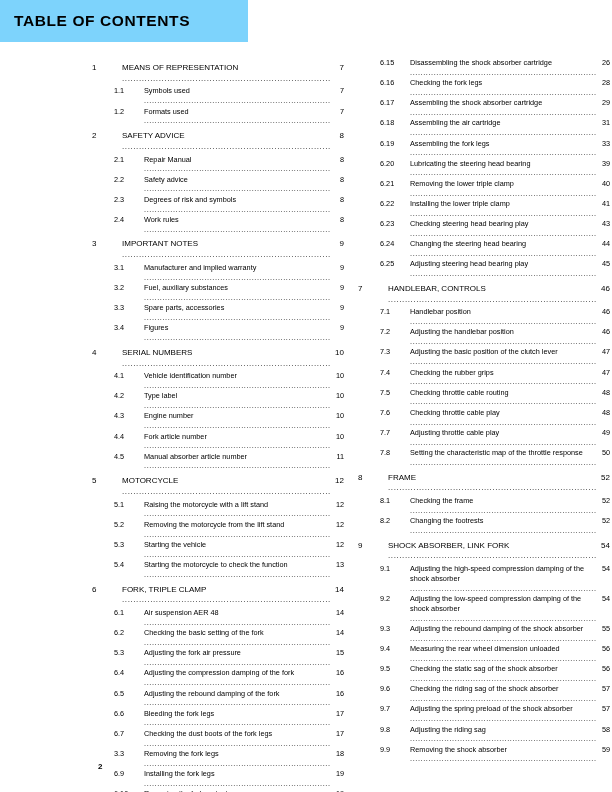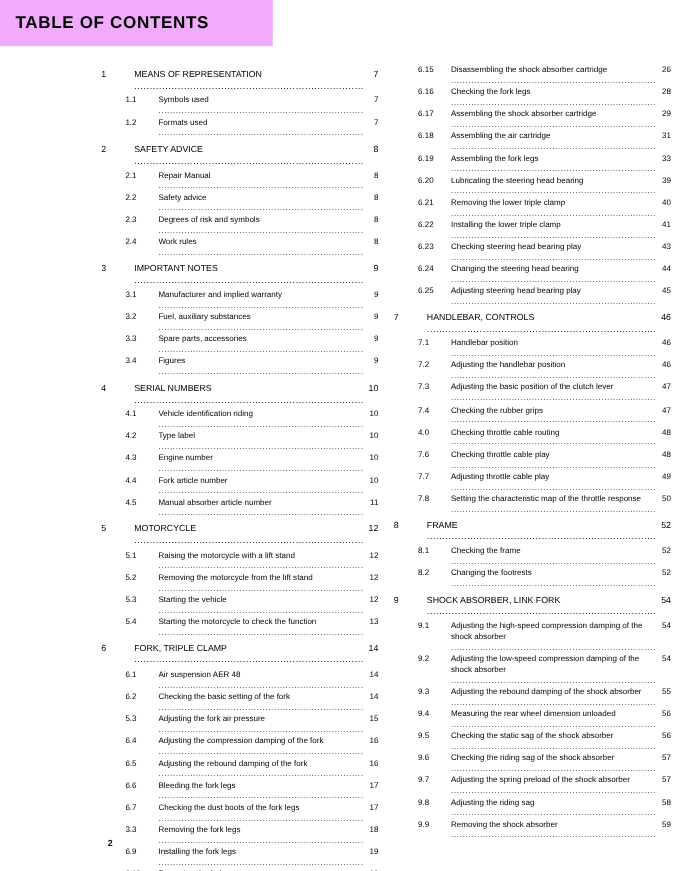--- a/index.html
+++ b/index.html
@@ -20,21 +20,21 @@
     width: 612px;
     height: 792px;
     box-sizing: border-box;
   }
   .header-bar {
     position: absolute;
     top: 0;
     left: 0;
     width: 248px;
     height: 42px;
-    background: #f0abfc;
+    background: #7dd3fc;
     display: flex;
     align-items: center;
   }
   .header-title {
     font-size: 15.5px;
     font-weight: bold;
     letter-spacing: 0.6px;
     padding-left: 14px;
     color: #000;
   }
@@ -174,21 +174,21 @@
           <span class="titlewrap"><span class="title-text">Figures</span><span class="dots"> ..........................................................................................</span></span>
           <span class="pg">9</span>
         </div>
         <div class="toc-row level1">
           <span class="num">4</span>
           <span class="titlewrap"><span class="title-text">SERIAL NUMBERS</span><span class="dots"> ..........................................................................................</span></span>
           <span class="pg">10</span>
         </div>
         <div class="toc-row level2">
           <span class="num">4.1</span>
-          <span class="titlewrap"><span class="title-text">Vehicle identification riding</span><span class="dots"> ..........................................................................................</span></span>
+          <span class="titlewrap"><span class="title-text">Vehicle identification number</span><span class="dots"> ..........................................................................................</span></span>
           <span class="pg">10</span>
         </div>
         <div class="toc-row level2">
           <span class="num">4.2</span>
           <span class="titlewrap"><span class="title-text">Type label</span><span class="dots"> ..........................................................................................</span></span>
           <span class="pg">10</span>
         </div>
         <div class="toc-row level2">
           <span class="num">4.3</span>
           <span class="titlewrap"><span class="title-text">Engine number</span><span class="dots"> ..........................................................................................</span></span>
@@ -360,21 +360,21 @@
           <span class="num">7.3</span>
           <span class="titlewrap"><span class="title-text">Adjusting the basic position of the clutch lever</span><span class="dots"> ..........................................................................................</span></span>
           <span class="pg">47</span>
         </div>
         <div class="toc-row level2">
           <span class="num">7.4</span>
           <span class="titlewrap"><span class="title-text">Checking the rubber grips</span><span class="dots"> ..........................................................................................</span></span>
           <span class="pg">47</span>
         </div>
         <div class="toc-row level2">
-          <span class="num">4.0</span>
+          <span class="num">7.5</span>
           <span class="titlewrap"><span class="title-text">Checking throttle cable routing</span><span class="dots"> ..........................................................................................</span></span>
           <span class="pg">48</span>
         </div>
         <div class="toc-row level2">
           <span class="num">7.6</span>
           <span class="titlewrap"><span class="title-text">Checking throttle cable play</span><span class="dots"> ..........................................................................................</span></span>
           <span class="pg">48</span>
         </div>
         <div class="toc-row level2">
           <span class="num">7.7</span>

